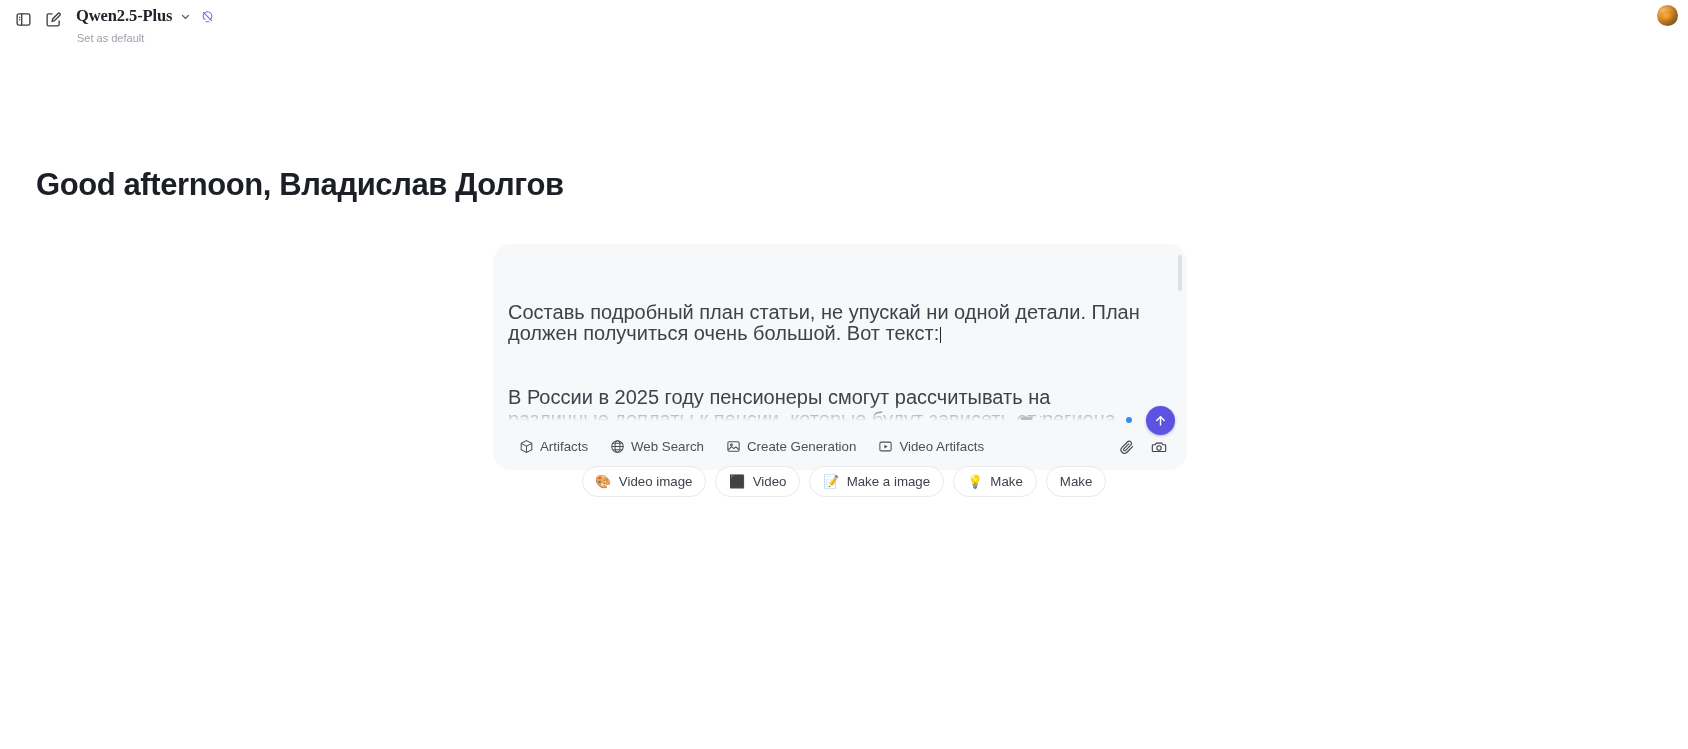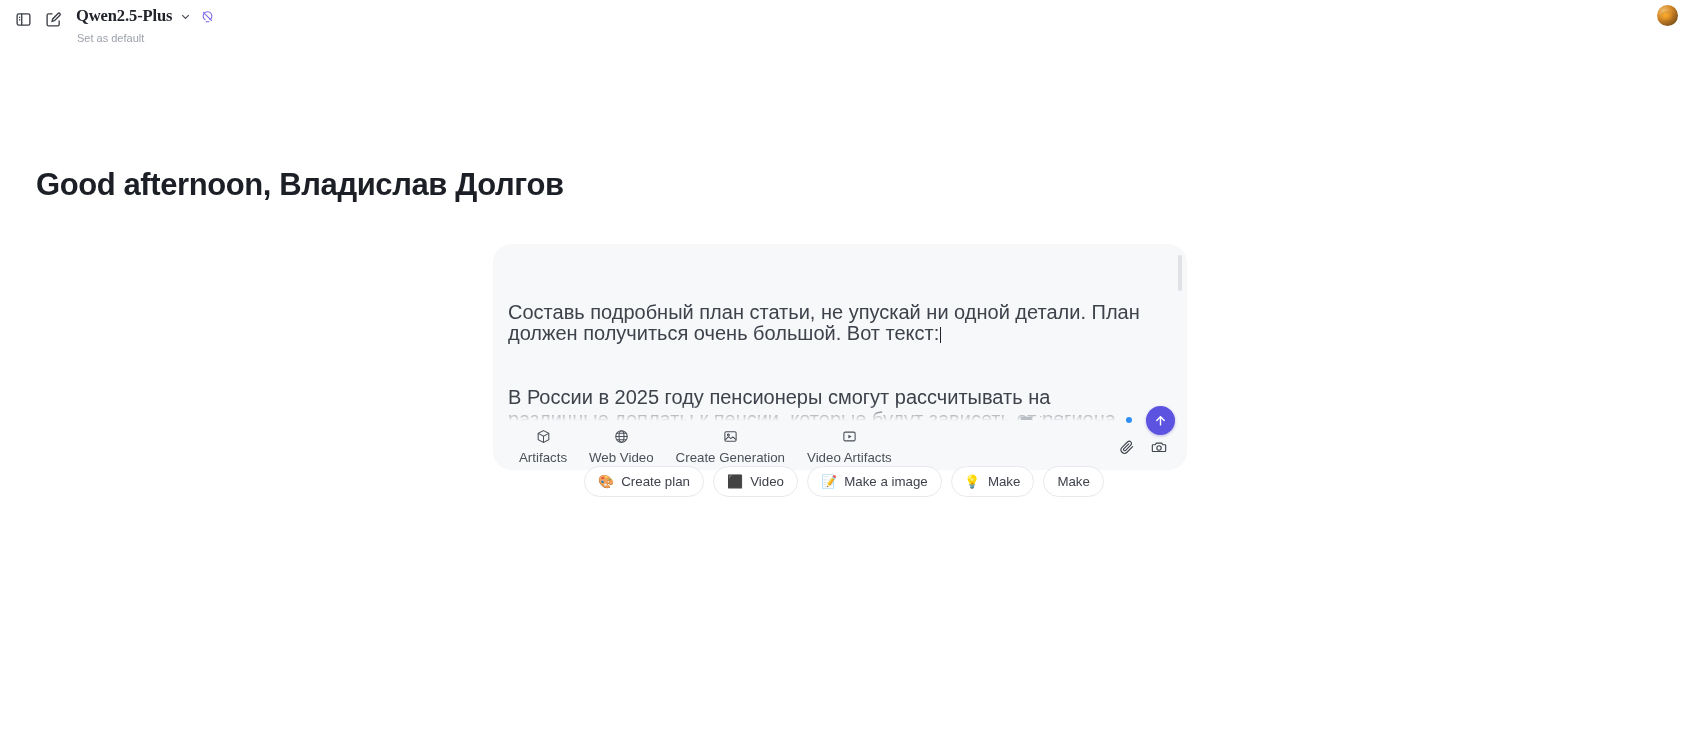--- a/index.html
+++ b/index.html
@@ -181,21 +181,20 @@
     display: flex;
     align-items: center;
     gap: 6px;
     padding: 5px 9px;
     margin-right: 4px;
     border-radius: 8px;
     cursor: pointer;
     color: #4b5058;
     font-size: 13.3px;
     white-space: nowrap;
-    flex-direction: column;
   }
   .tool svg { display: block; }
   .toolbar-right {
     margin-left: auto;
     display: flex;
     align-items: center;
     gap: 10px;
     padding-right: 4px;
   }
   .mini-icon {
@@ -351,21 +350,21 @@
       <div class="tool">
         <span>
           <svg width="15" height="15" viewBox="0 0 24 24" fill="none" stroke="currentColor" stroke-width="1.7">
             <circle cx="12" cy="12" r="9.2"></circle>
             <ellipse cx="12" cy="12" rx="4" ry="9.2"></ellipse>
             <line x1="2.8" y1="12" x2="21.2" y2="12"></line>
             <line x1="4.3" y1="6.7" x2="19.7" y2="6.7"></line>
             <line x1="4.3" y1="17.3" x2="19.7" y2="17.3"></line>
           </svg>
         </span>
-        <span>Web Video</span>
+        <span>Web Search</span>
       </div>
 
       <div class="tool">
         <span>
           <svg width="15" height="15" viewBox="0 0 24 24" fill="none" stroke="currentColor" stroke-width="1.7">
             <rect x="3" y="4.5" width="18" height="15" rx="2"></rect>
             <circle cx="8.6" cy="9.6" r="1.5"></circle>
             <path d="M3.6 17.2 9 12.2l3.6 3.2 3.2-2.8 4.6 4.2"></path>
           </svg>
         </span>
@@ -394,21 +393,21 @@
             <circle cx="12" cy="13.5" r="3.3"></circle>
           </svg>
         </div>
       </div>
     </div>
   </div>
 
   <div class="chips">
     <div class="chip">
       <span class="chip-emoji">🎨</span>
-      <span>Create plan</span>
+      <span>Video image</span>
     </div>
     <div class="chip">
       <span class="chip-emoji">⬛</span>
       <span>Video</span>
     </div>
     <div class="chip">
       <span class="chip-emoji">📝</span>
       <span>Make a image</span>
     </div>
     <div class="chip">

